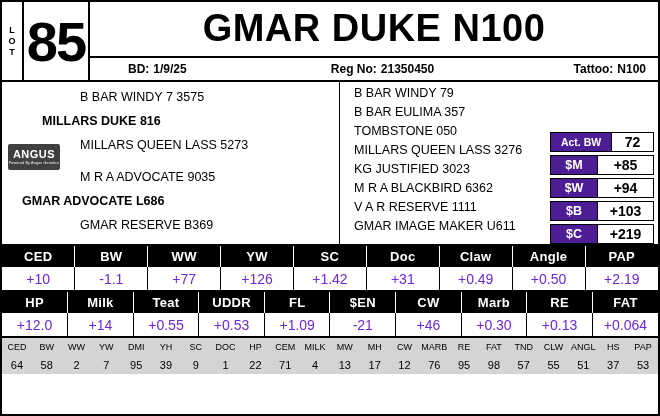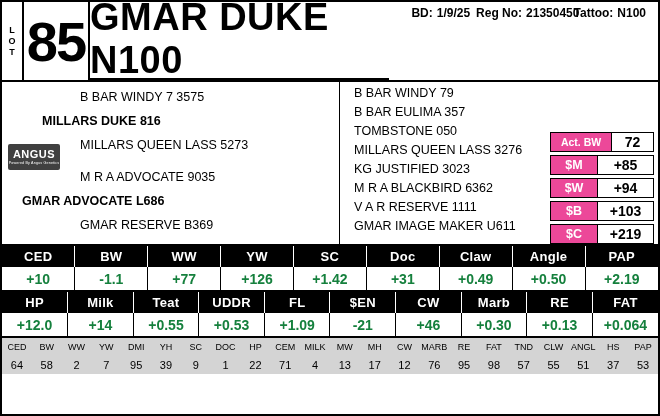--- a/index.html
+++ b/index.html
@@ -50,21 +50,21 @@
     font-weight: bold;
     font-family: "Liberation Sans", sans-serif;
     letter-spacing: -2px;
     border-right: 2px solid #000;
     padding-bottom: 0;
     box-sizing: border-box;
   }
   .title-block {
     flex: 1;
     display: flex;
-    flex-direction: row;
+    flex-direction: column;
   }
   .animal-name {
     flex: 1;
     display: flex;
     align-items: center;
     justify-content: center;
     font-size: 38px;
     font-weight: bold;
     letter-spacing: 0.5px;
     border-bottom: 2px solid #000;
@@ -78,21 +78,21 @@
     font-size: 12px;
     font-weight: bold;
   }
   .info-cell {
     display: flex;
     align-items: center;
     white-space: nowrap;
   }
   .info-cell .lbl { font-weight: bold; }
   .info-cell .val { font-weight: bold; margin-left: 4px; }
-  .info-bd { width: 33%; padding-left: 22px; box-sizing: border-box; }
+  .info-bd { width: 33%; padding-left: 38px; box-sizing: border-box; }
   .info-reg { width: 37%; justify-content: center; }
   .info-tat { width: 30%; justify-content: flex-end; padding-right: 12px; box-sizing: border-box; }
 
   
   .pedigree {
     display: flex;
     height: 162px;
     border-bottom: 2px solid #000;
     position: relative;
   }
@@ -150,21 +150,21 @@
     top: 50px;
     width: 104px;
   }
   .value-row {
     display: flex;
     height: 20px;
     margin-bottom: 3px;
   }
   .value-key {
     width: 48px;
-    background: #ec4899;
+    background: #4c1d95;
     color: #fff;
     font-size: 12.5px;
     font-weight: bold;
     display: flex;
     align-items: center;
     justify-content: center;
     border: 1px solid #000;
     box-sizing: border-box;
   }
   .value-key.wide { width: 62px; font-size: 10.5px; }
@@ -196,23 +196,23 @@
     font-weight: bold;
     height: 19px;
     border-right: 1px solid #fff;
     border-left: 1px solid #fff;
     letter-spacing: 0.3px;
   }
   .epd-table th:first-child { border-left: none; }
   .epd-table th:last-child { border-right: none; }
   .epd-table td {
     background: #fff;
-    color: #15803d;
+    color: #6d28d9;
     font-size: 14px;
-    font-weight: bold;
+    font-weight: normal;
     height: 21px;
     text-align: center;
     border-right: 1px solid #000;
   }
   .epd-table td:last-child { border-right: none; }
 
   
   .pct-wrap { background: #d4d4d4; }
   .pct-table {
     width: 100%;

